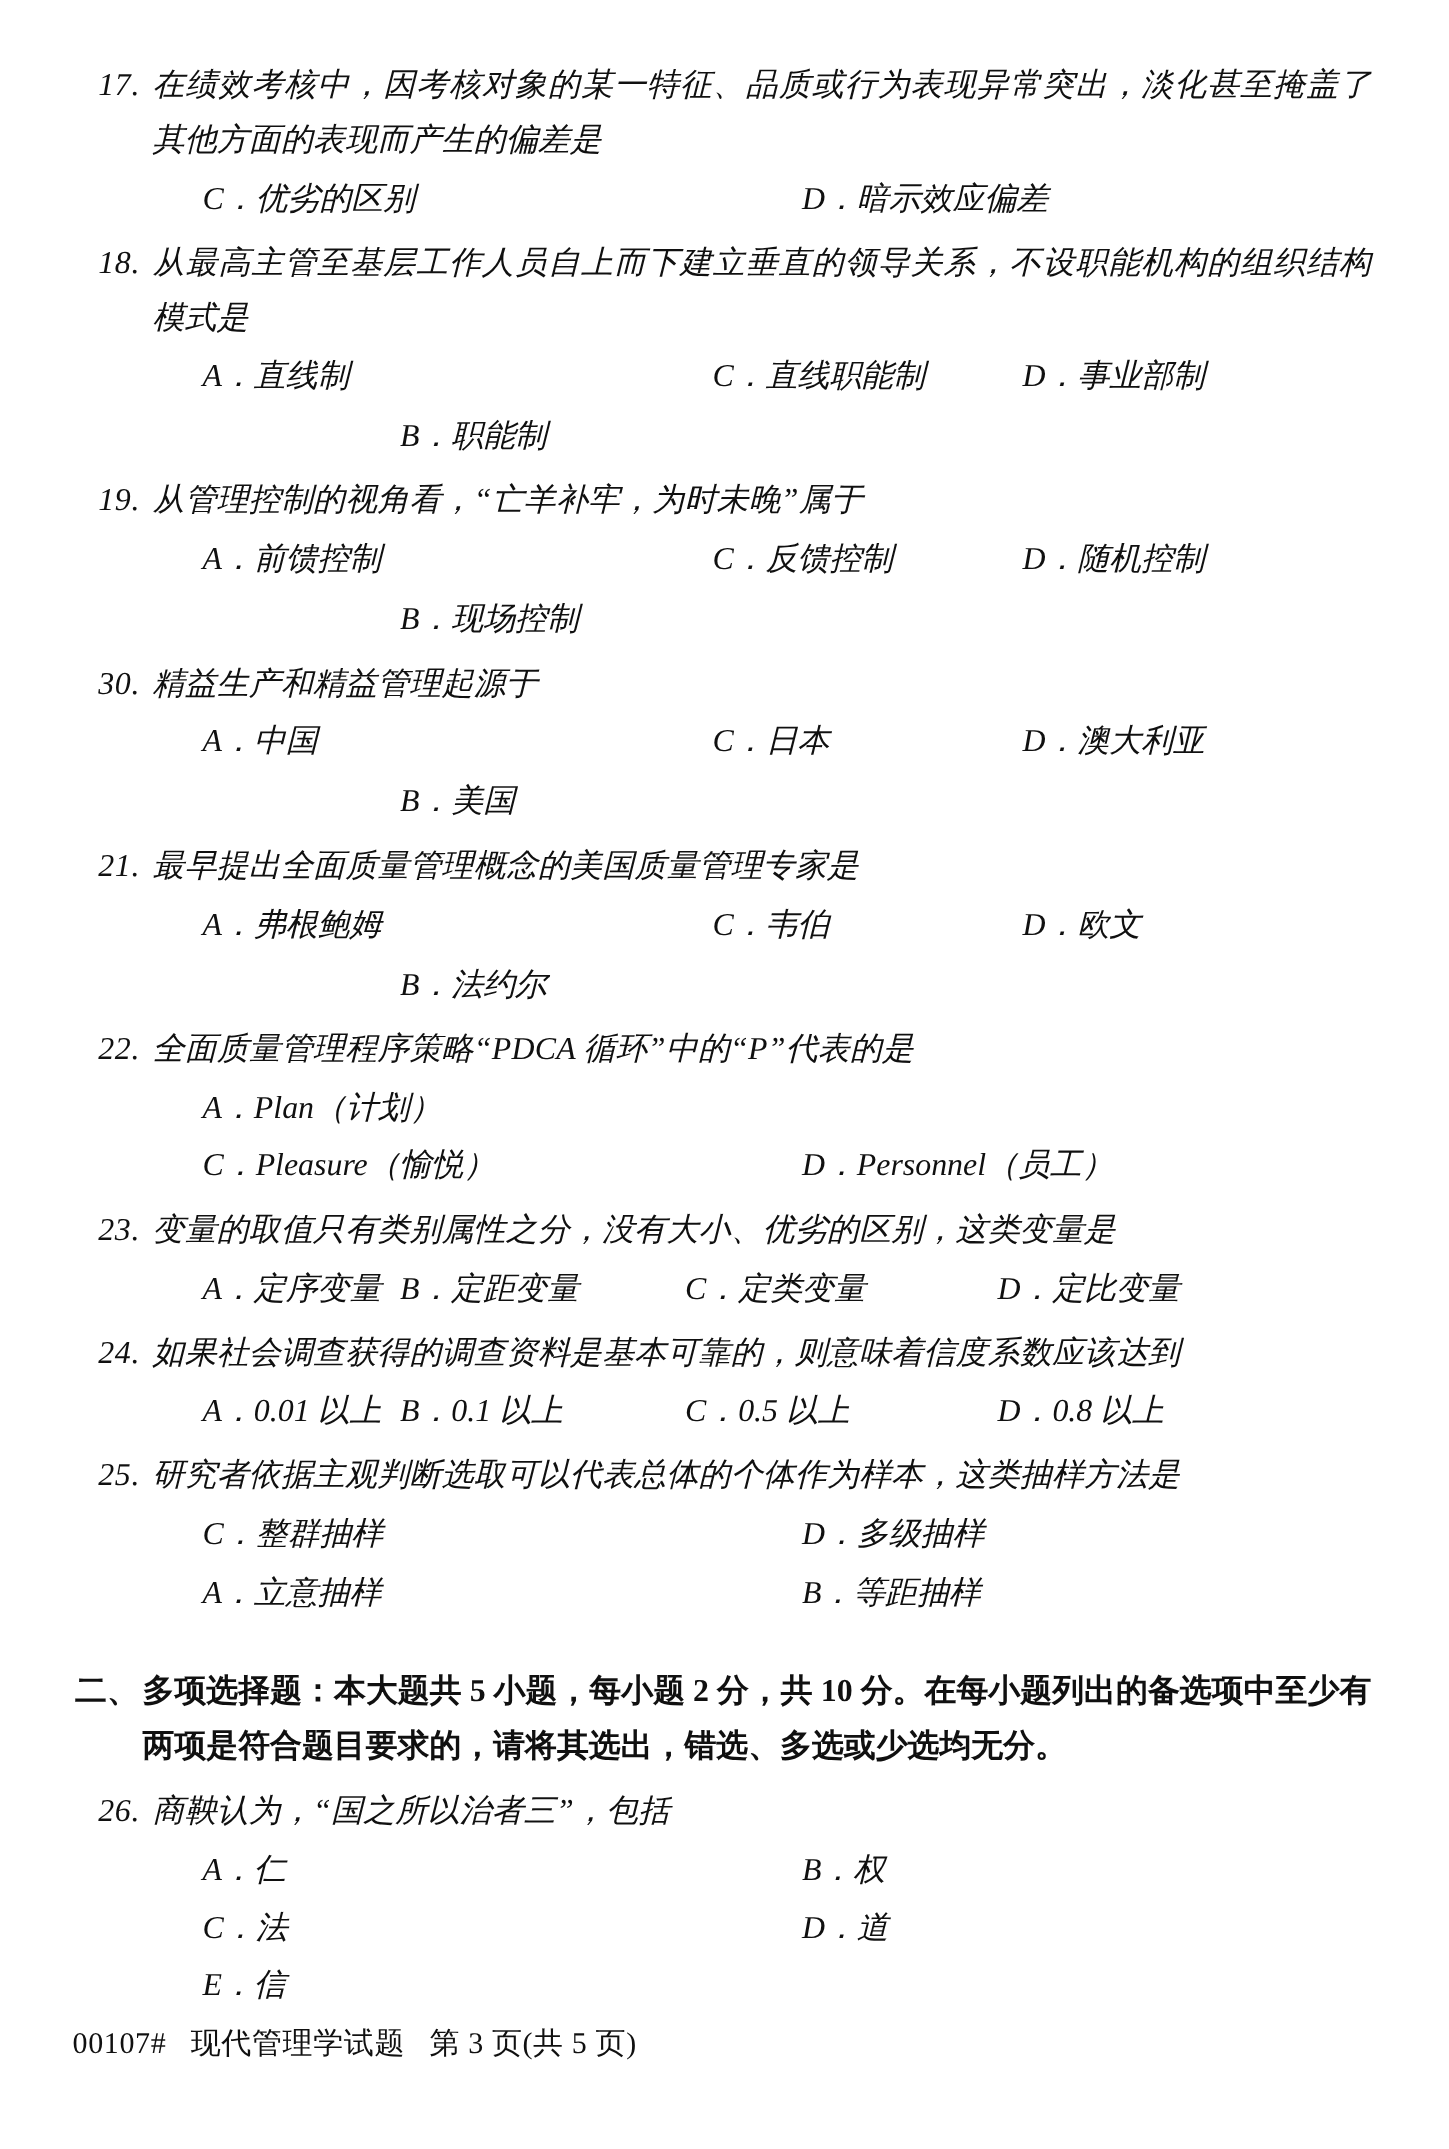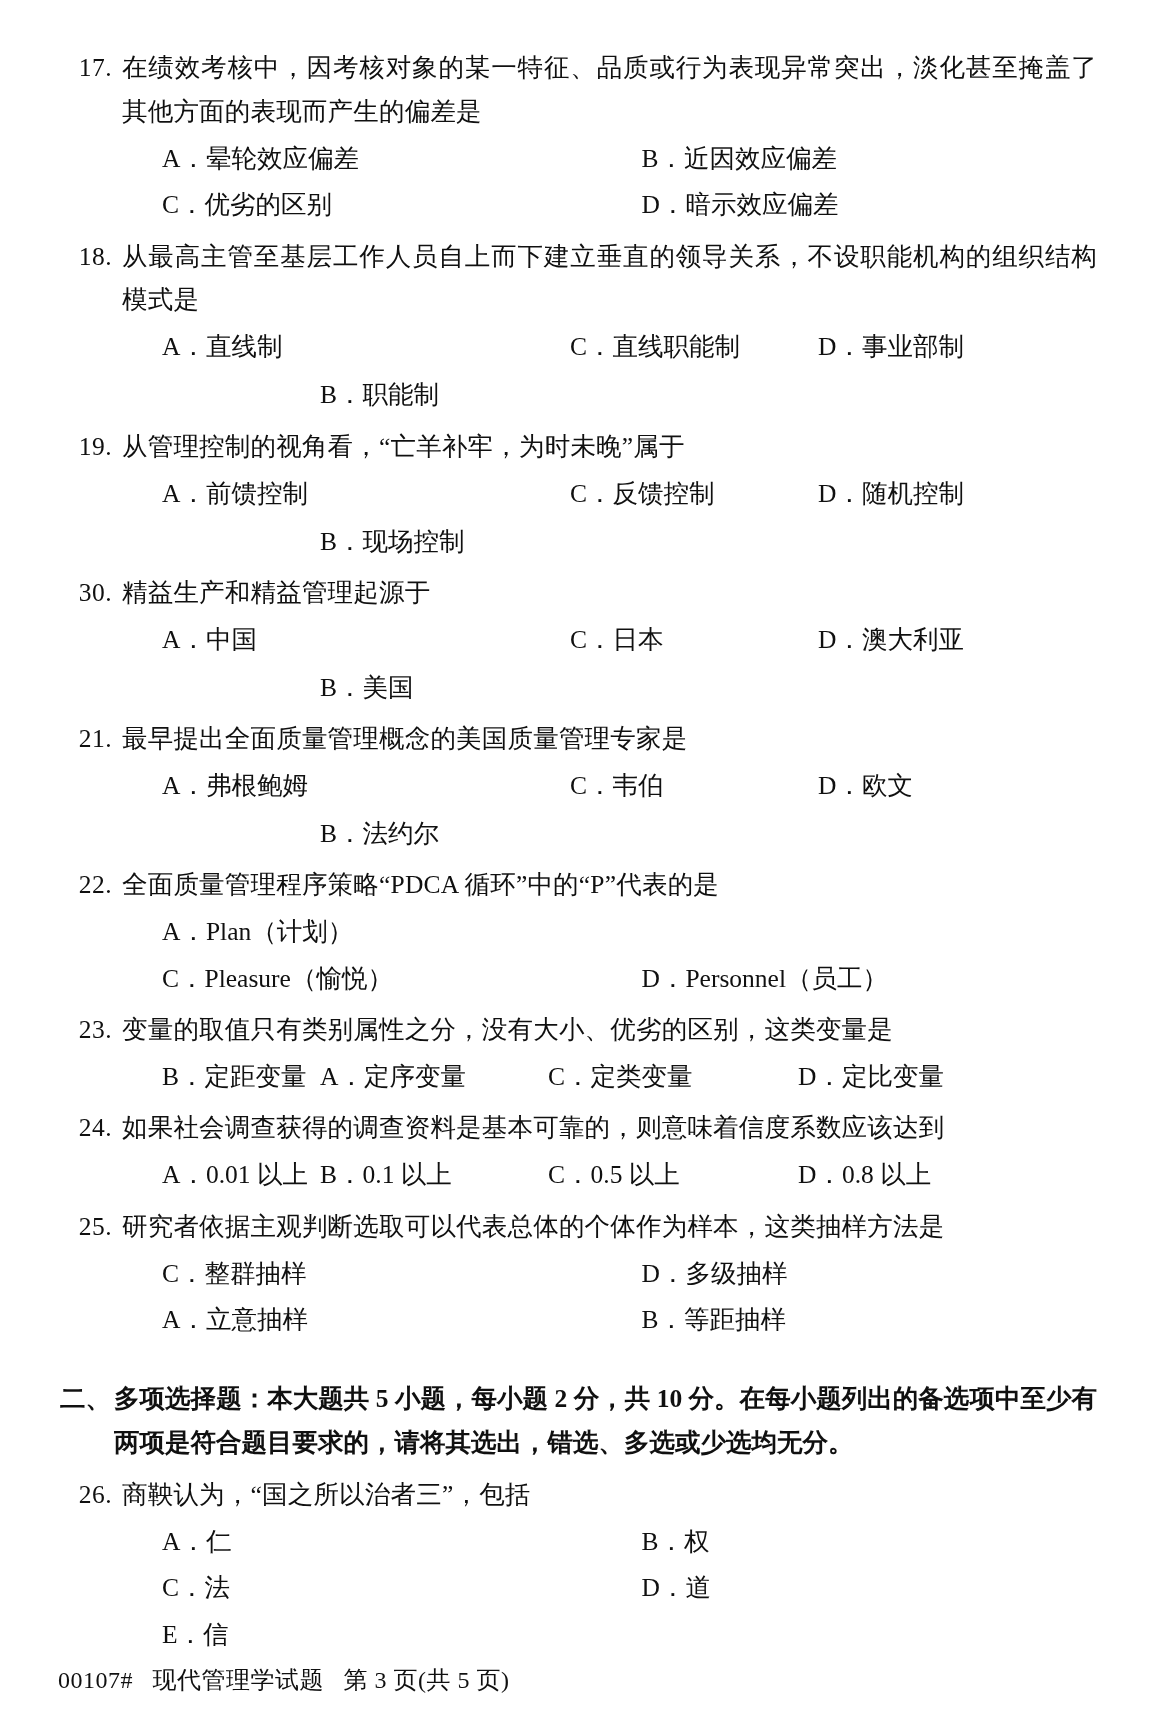--- a/index.html
+++ b/index.html
@@ -15,20 +15,21 @@
   }
   .page {
     position: relative;
     width: 1159px;
     min-height: 1719px;
     box-sizing: border-box;
     padding: 46px 62px 20px 58px;
   }
   .q {
     margin-bottom: 6px;
+    font-style: italic;
   }
   .q-head {
     display: flex;
     align-items: flex-start;
     font-size: 25.5px;
     line-height: 1.72;
   }
   .q-num {
     flex: 0 0 auto;
     width: 54px;
@@ -108,24 +109,20 @@
 
 <div class="page">
 
   <div class="q">
     <div class="q-head">
       <span class="q-num">17.</span>
       <span class="q-text">在绩效考核中，因考核对象的某一特征、品质或行为表现异常突出，淡化甚至掩盖了其他方面的表现而产生的偏差是</span>
     </div>
     <div class="opts">
       <div class="opt-row cols-2">
-        <span class="opt">A．晕轮效应偏差</span>
-        <span class="opt">B．近因效应偏差</span>
-      </div>
-      <div class="opt-row cols-2">
         <span class="opt">C．优劣的区别</span>
         <span class="opt">D．暗示效应偏差</span>
       </div>
     </div>
   </div>
 
   <div class="q">
     <div class="q-head">
       <span class="q-num">18.</span>
       <span class="q-text">从最高主管至基层工作人员自上而下建立垂直的领导关系，不设职能机构的组织结构模式是</span>
@@ -201,22 +198,22 @@
     </div>
   </div>
 
   <div class="q">
     <div class="q-head">
       <span class="q-num">23.</span>
       <span class="q-text">变量的取值只有类别属性之分，没有大小、优劣的区别，这类变量是</span>
     </div>
     <div class="opts">
       <div class="opt-row cols-4b">
+        <span class="opt">A．定序变量</span>
         <span class="opt">B．定距变量</span>
-        <span class="opt">A．定序变量</span>
         <span class="opt">C．定类变量</span>
         <span class="opt">D．定比变量</span>
       </div>
     </div>
   </div>
 
   <div class="q">
     <div class="q-head">
       <span class="q-num">24.</span>
       <span class="q-text">如果社会调查获得的调查资料是基本可靠的，则意味着信度系数应该达到</span>

